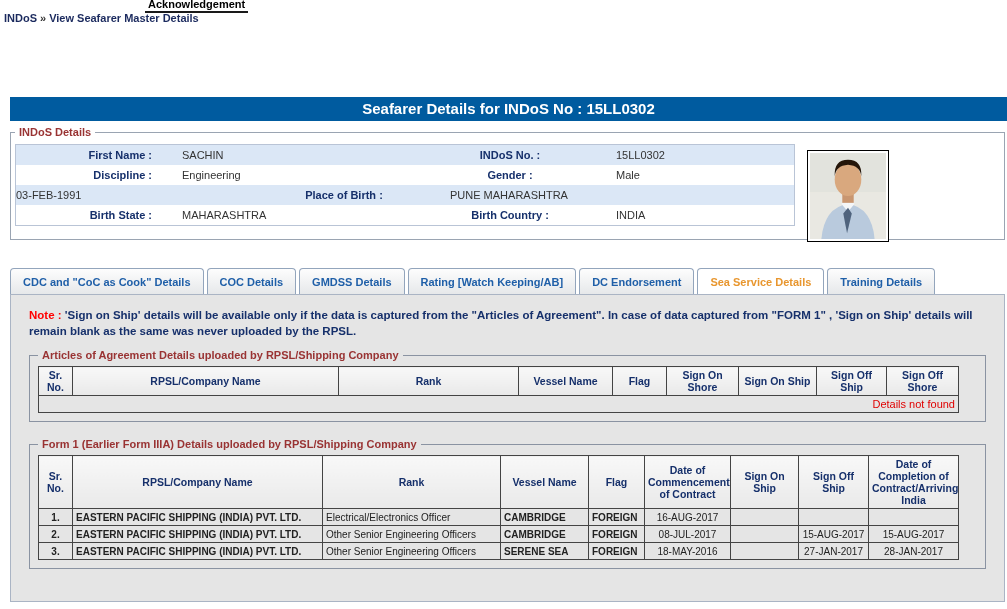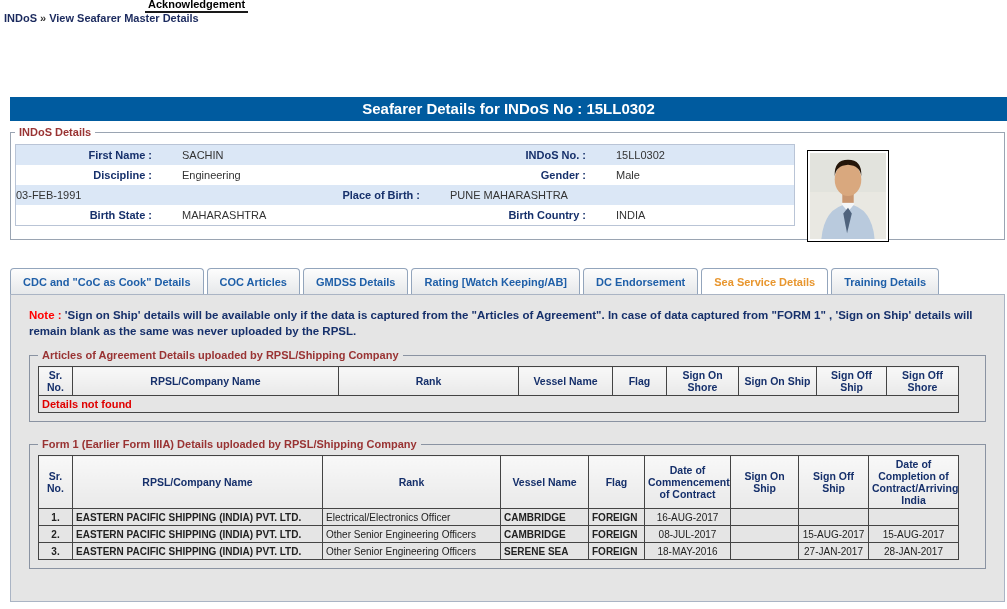--- a/index.html
+++ b/index.html
@@ -22,21 +22,21 @@
   
   fieldset { border:1px solid #9aa4b2; }
   legend { font-size:11px; font-weight:bold; color:#993333; padding:0 4px; }
   .indos-fieldset { position:absolute; left:10px; right:2px; top:126px; height:114px;
     padding:6px 4px; }
   .fields-box { width:780px; border:1px solid #b9c4d6; }
   .field-row { display:flex; height:20px; line-height:20px; font-size:11px;gap:24px; }
   .field-row.alt { background:#dbe7f6; }
   .flabel { font-weight:bold; color:#16306b; text-align:right; padding-right:6px; }
   .fvalue { color:#333; text-align:left; }
-  .c1 { width:142px; } .c2 { width:228px; } .c3 { width:158px; } .c4 { flex:1; }
+  .c1 { width:142px; } .c2 { width:228px; } .c3 { width:158px;text-align:center; } .c4 { flex:1; }
 
   .photo-frame { position:absolute; left:796px; top:12px; width:82px; height:92px;
     border:1px solid #000; background:#fff; padding:2px; }
   .photo-frame svg { display:block; width:100%; height:100%; }
 
   
   .tabs { position:absolute; left:10px; top:268px; display:flex; gap:3px; }
   .tab { border:1px solid #93a5bc; border-bottom:none; border-radius:4px 4px 0 0;
     background:linear-gradient(#fdfdfd,#e6e8ea); color:#1f5fa8; font-size:11px;
     font-weight:bold; padding:7px 12px 6px; white-space:nowrap; cursor:pointer; }
@@ -53,21 +53,21 @@
   .tbl-fieldset { border:1px solid #8a93a2; padding:5px 8px 8px; margin-top:8px; }
   .tbl-fieldset + .tbl-fieldset { margin-top:16px; }
 
   table { border-collapse:collapse; width:920px; table-layout:fixed; }
   th, td { border:1px solid #444; font-size:10px; padding:2px 3px; overflow:hidden; }
   th { background:linear-gradient(#f8f8f8,#e9e9e9); color:#16306b; font-weight:bold;
     text-align:center; font-size:10.5px; }
   td { color:#222; height:17px; }
   .cell-center { text-align:center; }
   .cell-bold { font-weight:bold; }
-  .empty-msg { color:#e00000; font-weight:bold; text-align:left; font-size:11px; height:16px; }
+  .empty-msg { color:#e00000; font-weight:normal; text-align:right; font-size:11px; height:16px; }
 </style>
 </head>
 <body>
 
 <span class="menu-item">Acknowledgement</span>
 <div class="breadcrumb">
   <span>INDoS</span><span class="sep">»</span><span>View Seafarer Master Details</span>
 </div>
 
 <div class="title-bar">Seafarer Details for INDoS No : 15LL0302</div>
@@ -108,21 +108,21 @@
       <polygon points="40,56 35,62 39,82 44,62" fill="#4f637d"></polygon>
       <rect x="34" y="38" width="12" height="13" fill="#c99670"></rect>
       <ellipse cx="40" cy="27" rx="14" ry="17" fill="#d9a87e"></ellipse>
       <path d="M26 24 Q25 7 40 7 Q55 7 54 24 Q53 13 40 12 Q27 13 26 24 Z" fill="#241509"></path>
     </svg>
   </div>
 </fieldset>
 
 <div class="tabs">
   <div class="tab">CDC and "CoC as Cook" Details</div>
-  <div class="tab">COC Articles</div>
+  <div class="tab">COC Details</div>
   <div class="tab">GMDSS Details</div>
   <div class="tab">Rating [Watch Keeping/AB]</div>
   <div class="tab">DC Endorsement</div>
   <div class="tab active">Sea Service Details</div>
   <div class="tab">Training Details</div>
 </div>
 
 <div class="panel">
 
   <div class="note">

